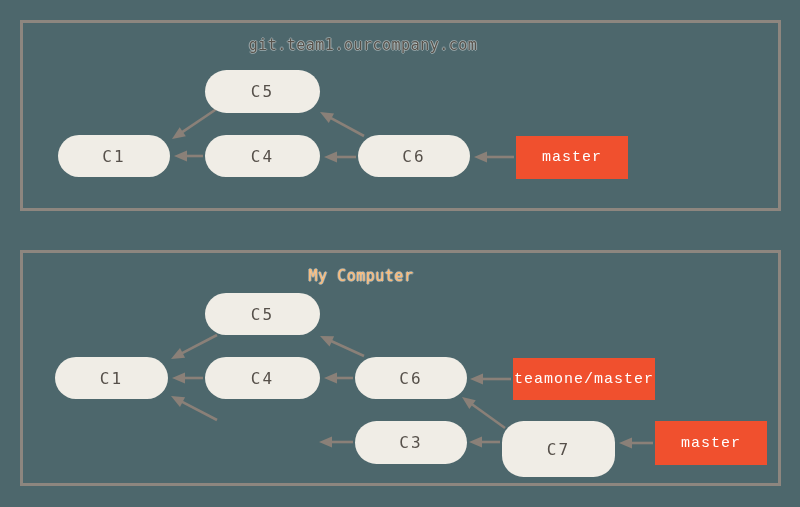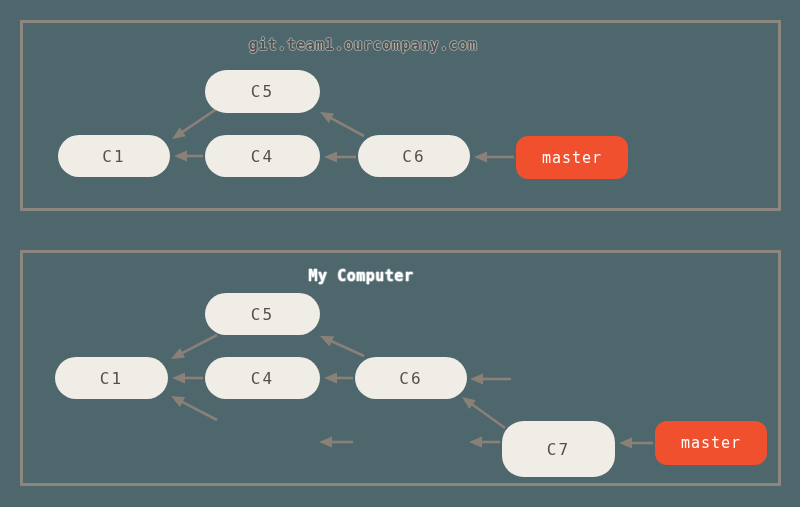--- a/index.html
+++ b/index.html
@@ -13,56 +13,57 @@
   .frame{
     position:absolute;
     border:3px solid #8D867F;
     box-sizing:border-box;
     background:transparent;
   }
   .box-title{
     position:absolute;
     transform:translate(-50%,-50%);
     font-size:15px;
-    font-weight:bold;
+    font-weight:normal;
     letter-spacing:0.5px;
     color:#57524B;
     white-space:nowrap;
     text-shadow:0 1px 0 rgba(255,255,255,.35),0 -1px 0 rgba(255,255,255,.35),
                 1px 0 0 rgba(255,255,255,.35),-1px 0 0 rgba(255,255,255,.35);
   }
   .node{
     position:absolute;
     box-sizing:border-box;
     display:flex;align-items:center;justify-content:center;
     background:#F0EDE6;
     color:#56504A;
     border-radius:22px;
     font-size:16px;
     letter-spacing:2px;
     white-space:nowrap;
   }
   .node.ref{
     background:#F0502E;
     color:#FFFFFF;
-    border-radius:12px;
+    border-radius:0;
     font-size:15px;
     letter-spacing:1px;
+    font-family:Liberation Mono, monospace;
   }
   svg.edges{position:absolute;left:0;top:0;pointer-events:none;}
 </style>
 </head>
 <body>
 
 <div class="canvas" style="width: 800px; height: 507px; background: rgb(77, 103, 108);">
   <div class="frame" style="left: 20px; top: 20px; width: 761px; height: 191px; border-color: rgb(141, 134, 127);">
     <div class="box-title" style="left: 340px; top: 22px; color: rgb(87, 82, 75);">git.team1.ourcompany.com</div>
   </div>
   <div class="frame" style="left: 20px; top: 250px; width: 761px; height: 236px; border-color: rgb(141, 134, 127);">
-    <div class="box-title" style="left: 338px; top: 23px; color: #ffffff;">My Computer</div>
+    <div class="box-title" style="left: 338px; top: 23px; color: #fdba74;">My Computer</div>
   </div>
   <svg class="edges" width="800" height="507" viewBox="0 0 800 507">
       <line x1="203" y1="156" x2="185" y2="156" stroke="#8A8078" stroke-width="2.6"></line>
       <polygon points="174,156 187,150.5 187,161.5" fill="#8A8078"></polygon>
       <line x1="218" y1="108" x2="181.12193070350273" y2="132.85261191720468" stroke="#8A8078" stroke-width="2.6"></line>
       <polygon points="172,139 179.7067695172874,127.17393964130869 185.85415760008271,136.29587034481145" fill="#8A8078"></polygon>
       <line x1="356" y1="157" x2="335" y2="157" stroke="#8A8078" stroke-width="2.6"></line>
       <polygon points="324,157 337,151.5 337,162.5" fill="#8A8078"></polygon>
       <line x1="364" y1="136" x2="329.6568513020582" y2="117.26737343748631" stroke="#8A8078" stroke-width="2.6"></line>
       <polygon points="320,112 334.04632916663013,113.39665204781835 328.77895572914383,123.05350334987656" fill="#8A8078"></polygon>
@@ -91,15 +92,17 @@
     </svg>
 <div class="node" style="left: 205px; top: 70px; width: 115px; height: 43px; background: rgb(240, 237, 230); color: rgb(86, 80, 74); border-radius: 21.5px;">C5</div>
     <div class="node" style="left: 58px; top: 135px; width: 112px; height: 42px; background: rgb(240, 237, 230); color: rgb(86, 80, 74); border-radius: 21px;">C1</div>
     <div class="node" style="left: 205px; top: 135px; width: 115px; height: 42px; background: rgb(240, 237, 230); color: rgb(86, 80, 74); border-radius: 21px;">C4</div>
     <div class="node" style="left: 358px; top: 135px; width: 112px; height: 42px; background: rgb(240, 237, 230); color: rgb(86, 80, 74); border-radius: 21px;">C6</div>
     <div class="node ref" style="left: 516px; top: 136px; width: 112px; height: 43px; background: rgb(240, 80, 46); color: rgb(255, 255, 255);">master</div>
     <div class="node" style="left: 205px; top: 293px; width: 115px; height: 42px; background: rgb(240, 237, 230); color: rgb(86, 80, 74); border-radius: 21px;">C5</div>
     <div class="node" style="left: 55px; top: 357px; width: 113px; height: 42px; background: rgb(240, 237, 230); color: rgb(86, 80, 74); border-radius: 21px;">C1</div>
     <div class="node" style="left: 205px; top: 357px; width: 115px; height: 42px; background: rgb(240, 237, 230); color: rgb(86, 80, 74); border-radius: 21px;">C4</div>
     <div class="node" style="left: 355px; top: 357px; width: 112px; height: 42px; background: rgb(240, 237, 230); color: rgb(86, 80, 74); border-radius: 21px;">C6</div>
+    <div class="node" style="left: 355px; top: 421px; width: 112px; height: 43px; background: rgb(240, 237, 230); color: rgb(86, 80, 74); border-radius: 21.5px;">C3</div>
     <div class="node" style="left: 502px; top: 421px; width: 113px; height: 56px; background: rgb(240, 237, 230); color: rgb(86, 80, 74); border-radius: 21.5px;">C7</div>
+    <div class="node ref" style="left: 513px; top: 358px; width: 142px; height: 42px; background: rgb(240, 80, 46); color: rgb(255, 255, 255);">teamone/master</div>
     <div class="node ref" style="left: 655px; top: 421px; width: 112px; height: 44px; background: rgb(240, 80, 46); color: rgb(255, 255, 255);">master</div>
   </div>
 
 </body></html>

